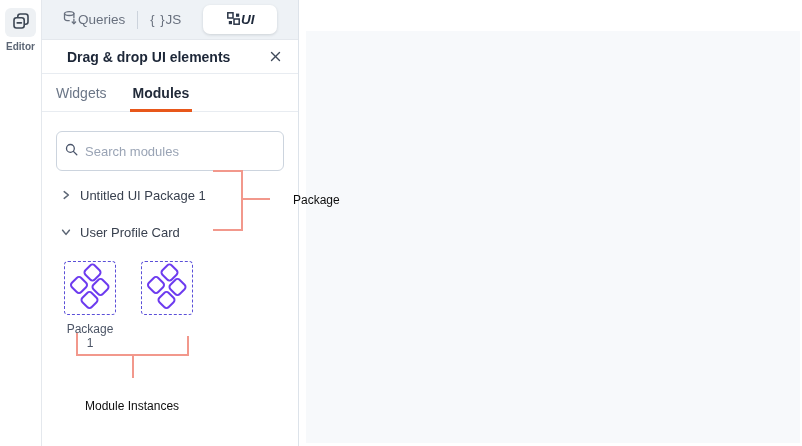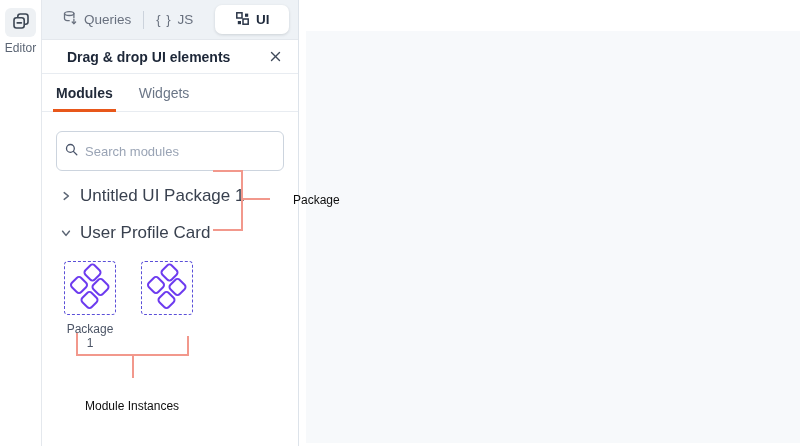--- a/index.html
+++ b/index.html
@@ -16,40 +16,40 @@
   .sidebar {
     position: absolute; left: 0; top: 0; width: 42px; height: 446px;
     background: #ffffff; border-right: 1px solid #e4e8ed;
     display: flex; flex-direction: column; align-items: center;
   }
   .editor-btn {
     margin-top: 8px; width: 31px; height: 29px; border-radius: 6px;
     background: #eef1f4; display: flex; align-items: center; justify-content: center;
     cursor: pointer;
   }
-  .editor-label { margin-top: 4px; font-size: 12px; color: #5b6574; }
+  .editor-label { margin-top: 4px; font-size: 10px; color: #5b6574; font-weight: bold; }
 
   
   .panel {
     position: absolute; left: 42px; top: 0; width: 257px; height: 446px;
     background: #ffffff; border-right: 1px solid #dde3ea;
     display: flex; flex-direction: column;
   }
   .topbar {
     height: 40px; background: #eef2f6; border-bottom: 1px solid #e4e8ed;
     display: flex; align-items: center; flex-shrink: 0; padding: 0 4px;
   }
-  .seg { display: flex; align-items: center; gap: 6px; color: #68707e;
+  .seg { display: flex; align-items: center; color: #68707e;
     font-size: 13.5px; cursor: pointer; padding: 0 8px; height: 28px; text-align: right; }
   .seg-queries { margin-left: 8px; }
   .seg-divider { width: 1px; height: 18px; background: #ccd3dc; margin: 0 4px; }
   .seg-ui {
     background: #ffffff; border-radius: 7px; color: #1f2a3c; font-weight: 600;
     box-shadow: 0 1px 3px rgba(16,24,40,.15); width: 74px; height: 29px;
-    justify-content: center; margin-left: 14px;
+    justify-content: center; margin-left: 14px; font-style: italic;
   }
   .braces { font-size: 13px; color: #68707e; letter-spacing: 1px; }
 
   .panel-header {
     height: 34px; border-bottom: 1px solid #e8ecf1; flex-shrink: 0;
     display: flex; align-items: center; padding: 0 13px;
   }
   .panel-title { font-size: 14px; font-weight: 700; color: #1d2738; flex: 1; padding-left: 12px; }
   .close-btn { width: 20px; height: 20px; display: flex; align-items: center;
     justify-content: center; cursor: pointer; }
@@ -73,21 +73,21 @@
   }
   .search-box input {
     border: none; outline: none; flex: 1; font-size: 13px; margin-left: 7px;
     font-family: "Liberation Sans", sans-serif; color: #39414f; background: transparent;
   }
   .search-box input::placeholder { color: #9aa4b5; }
 
   .tree { margin-top: 6px; flex-shrink: 0; }
   .tree-row {
     height: 37px; display: flex; align-items: center; padding-left: 19px;
-    gap: 9px; cursor: pointer; font-size: 17px; font-weight: 500; color: #39414f;
+    gap: 9px; cursor: pointer; font-size: 13px; font-weight: 500; color: #39414f;
   }
 
   .cards { display: flex; gap: 23px; padding-left: 22px; margin-top: 10px; }
   .card-wrap { width: 52px; display: flex; flex-direction: column; align-items: center; }
   .card-wrap.second { width: 56px; }
   .module-card {
     width: 52px; height: 54px; border: 1.5px dashed var(--dash, #5a4fd8);
     border-radius: 4px; display: flex; align-items: center; justify-content: center;
     cursor: grab; background: #ffffff;
   }
@@ -161,22 +161,22 @@
       <span>
         <svg width="11" height="11" viewBox="0 0 11 11" stroke="#3f4a5a" stroke-width="1.4" stroke-linecap="round">
           <line x1="1.5" y1="1.5" x2="9.5" y2="9.5"></line>
           <line x1="9.5" y1="1.5" x2="1.5" y2="9.5"></line>
         </svg>
       </span>
     </div>
   </div>
 
   <div class="tabs">
+    <div class="tab">Widgets</div>
     <div class="tab active">Modules</div>
-    <div class="tab">Widgets</div>
   </div>
 
   <div class="search-box">
     <span>
       <svg width="13" height="13" viewBox="0 0 13 13" fill="none" stroke="#49546a" stroke-width="1.3" stroke-linecap="round">
         <circle cx="5.4" cy="5.4" r="3.9"></circle>
         <line x1="8.4" y1="8.4" x2="11.8" y2="11.8"></line>
       </svg>
     </span>
     <input type="text" placeholder="Search modules" style="">

